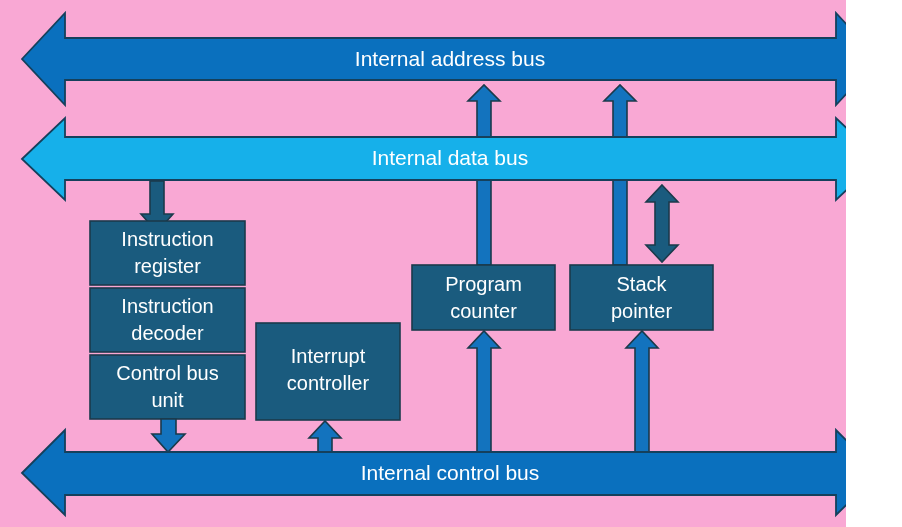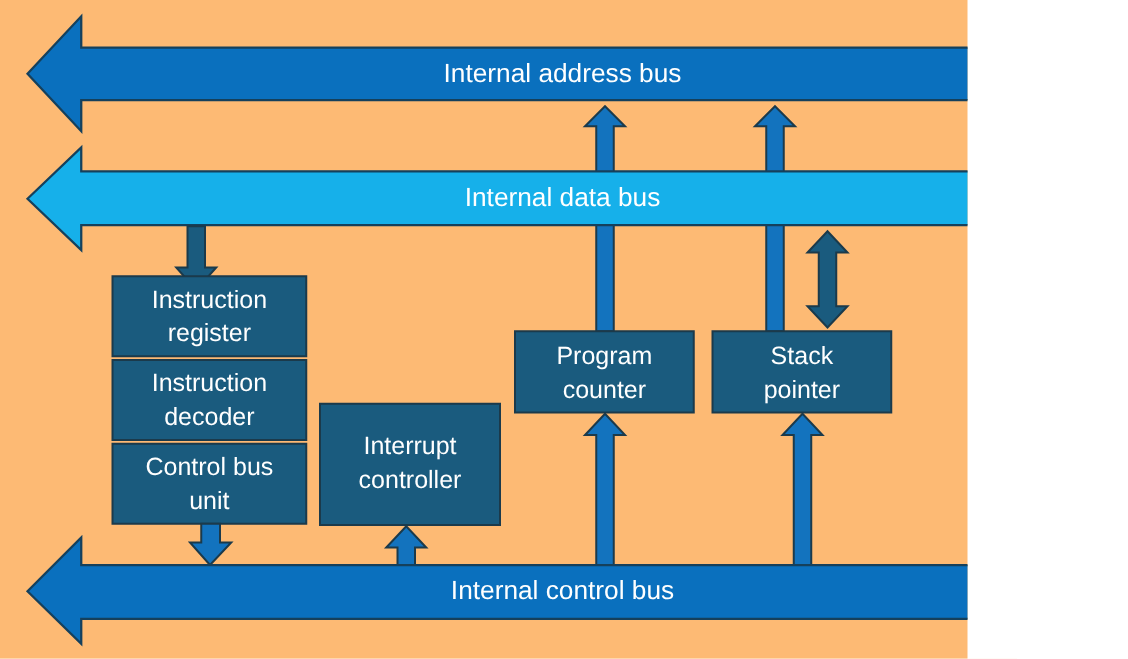--- a/index.html
+++ b/index.html
@@ -6,23 +6,23 @@
   html, body {
     margin: 0;
     padding: 0;
     background: #ffffff;
   }
   body {
     font-family: "Liberation Sans", sans-serif;
   }
   #diagram-root {
     position: relative;
-    width: 774px;
+    width: 846px;
     height: 527px;
-    background: #fdba74;
+    background: #f9a8d4;
     overflow: hidden;
   }
   #diagram-svg {
     position: absolute;
     left: 0;
     top: 0;
     width: 902px;
     height: 527px;
     display: block;
   }

